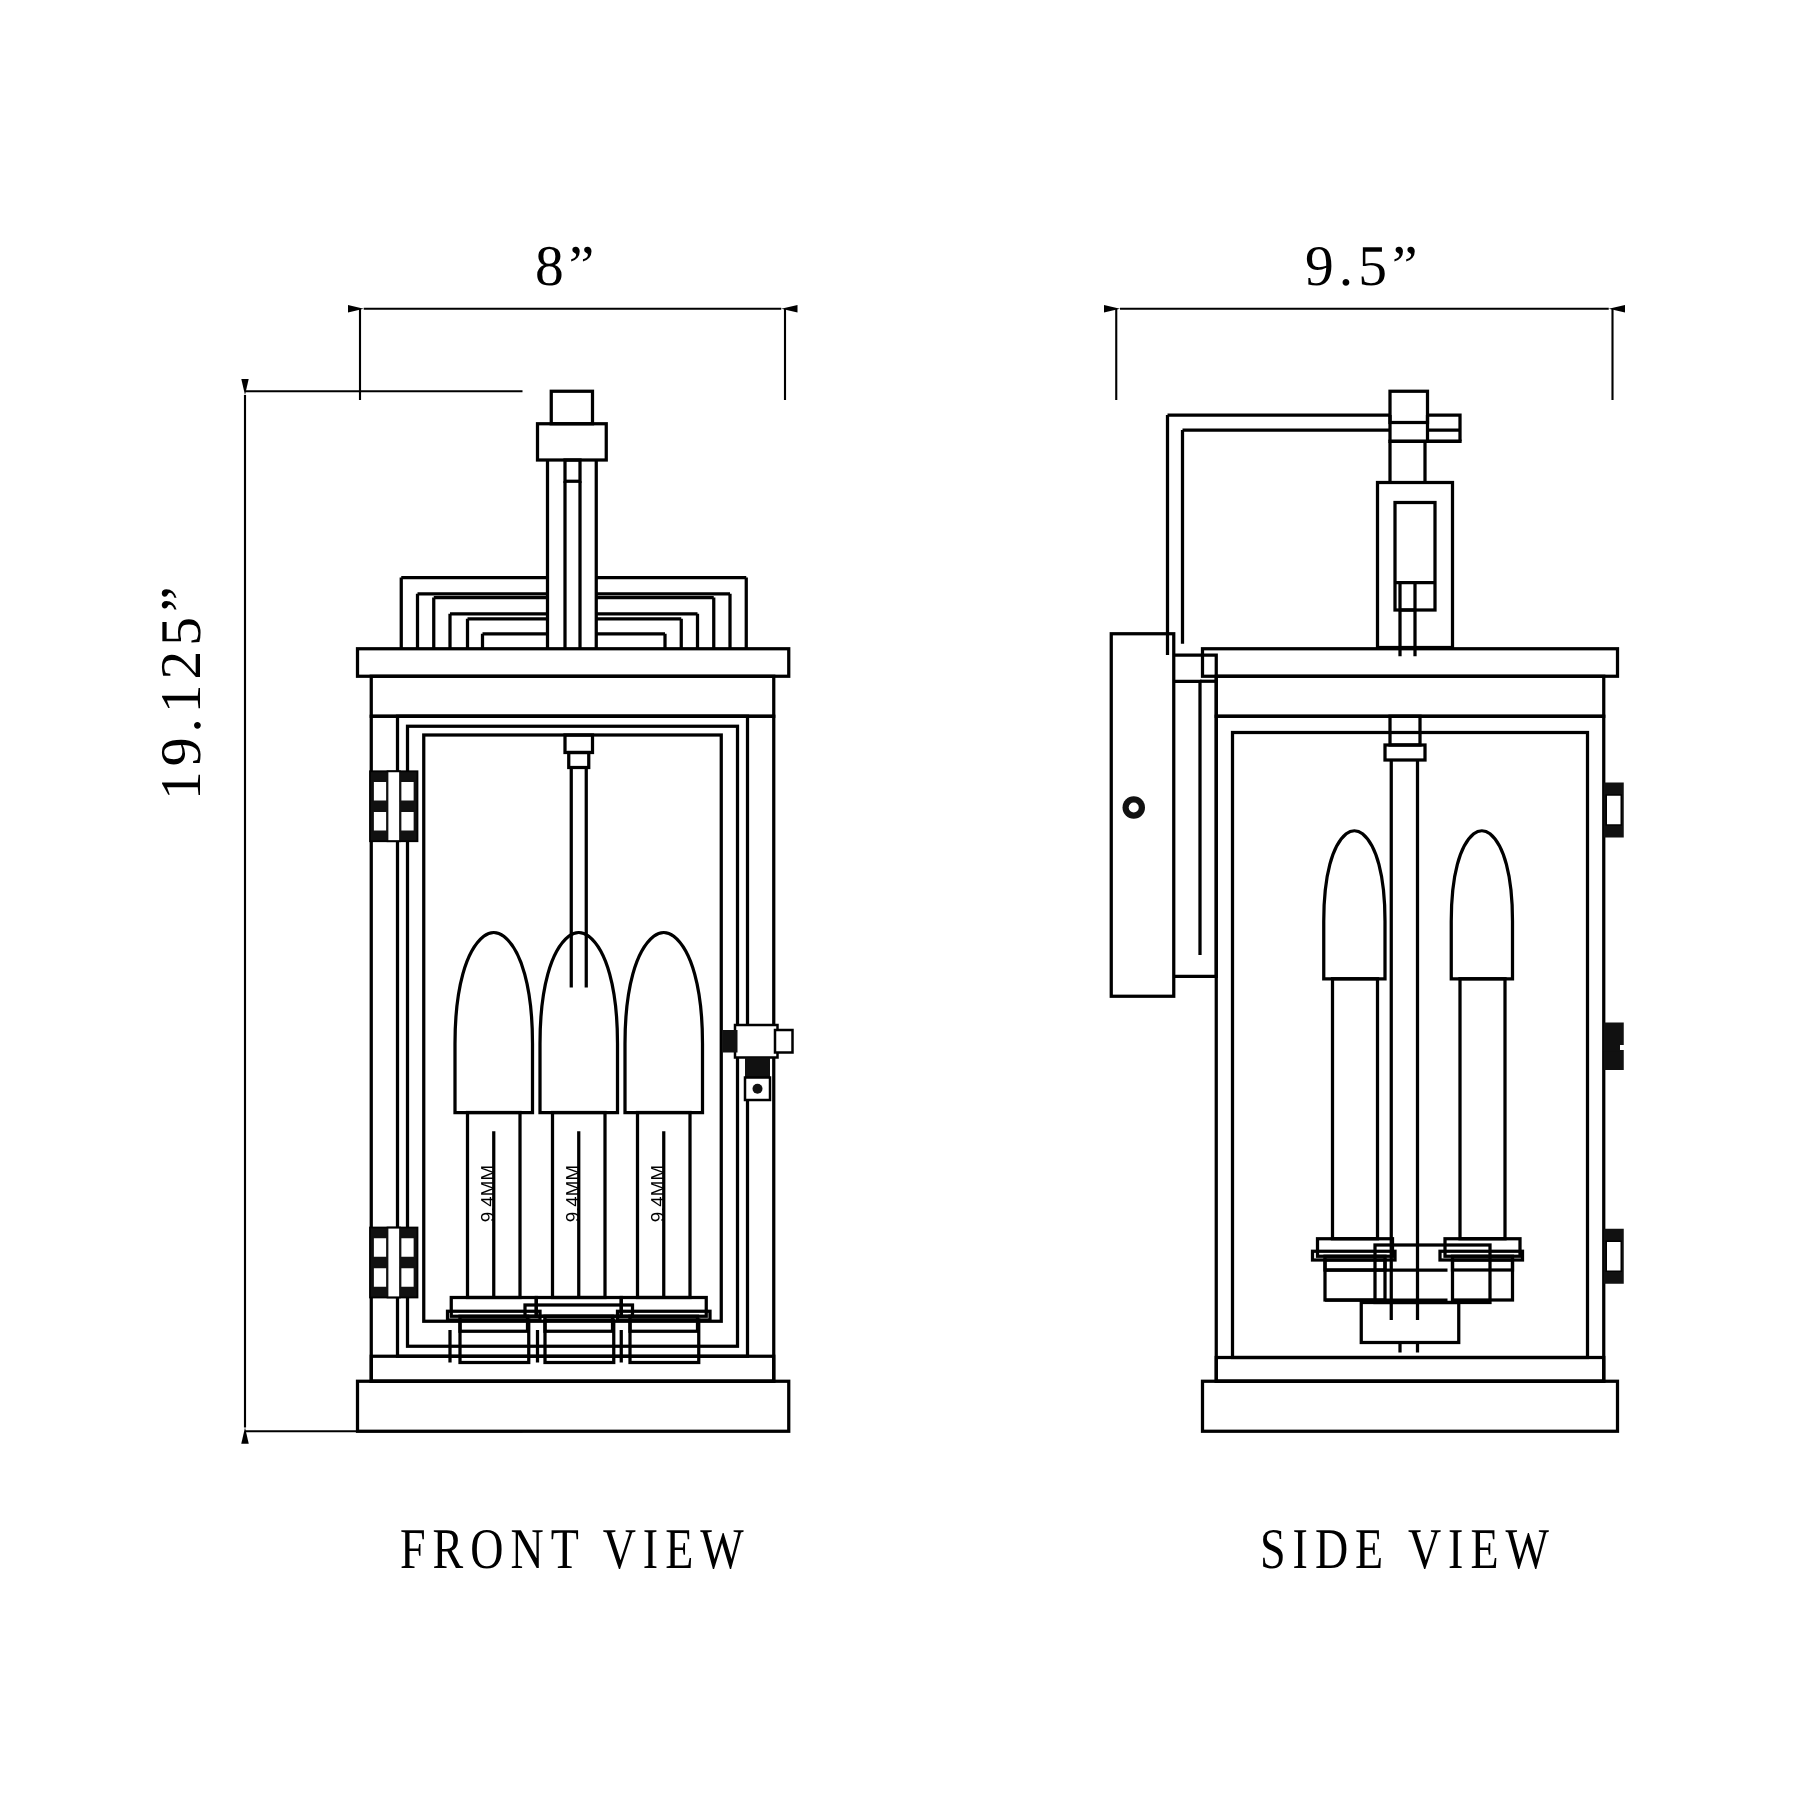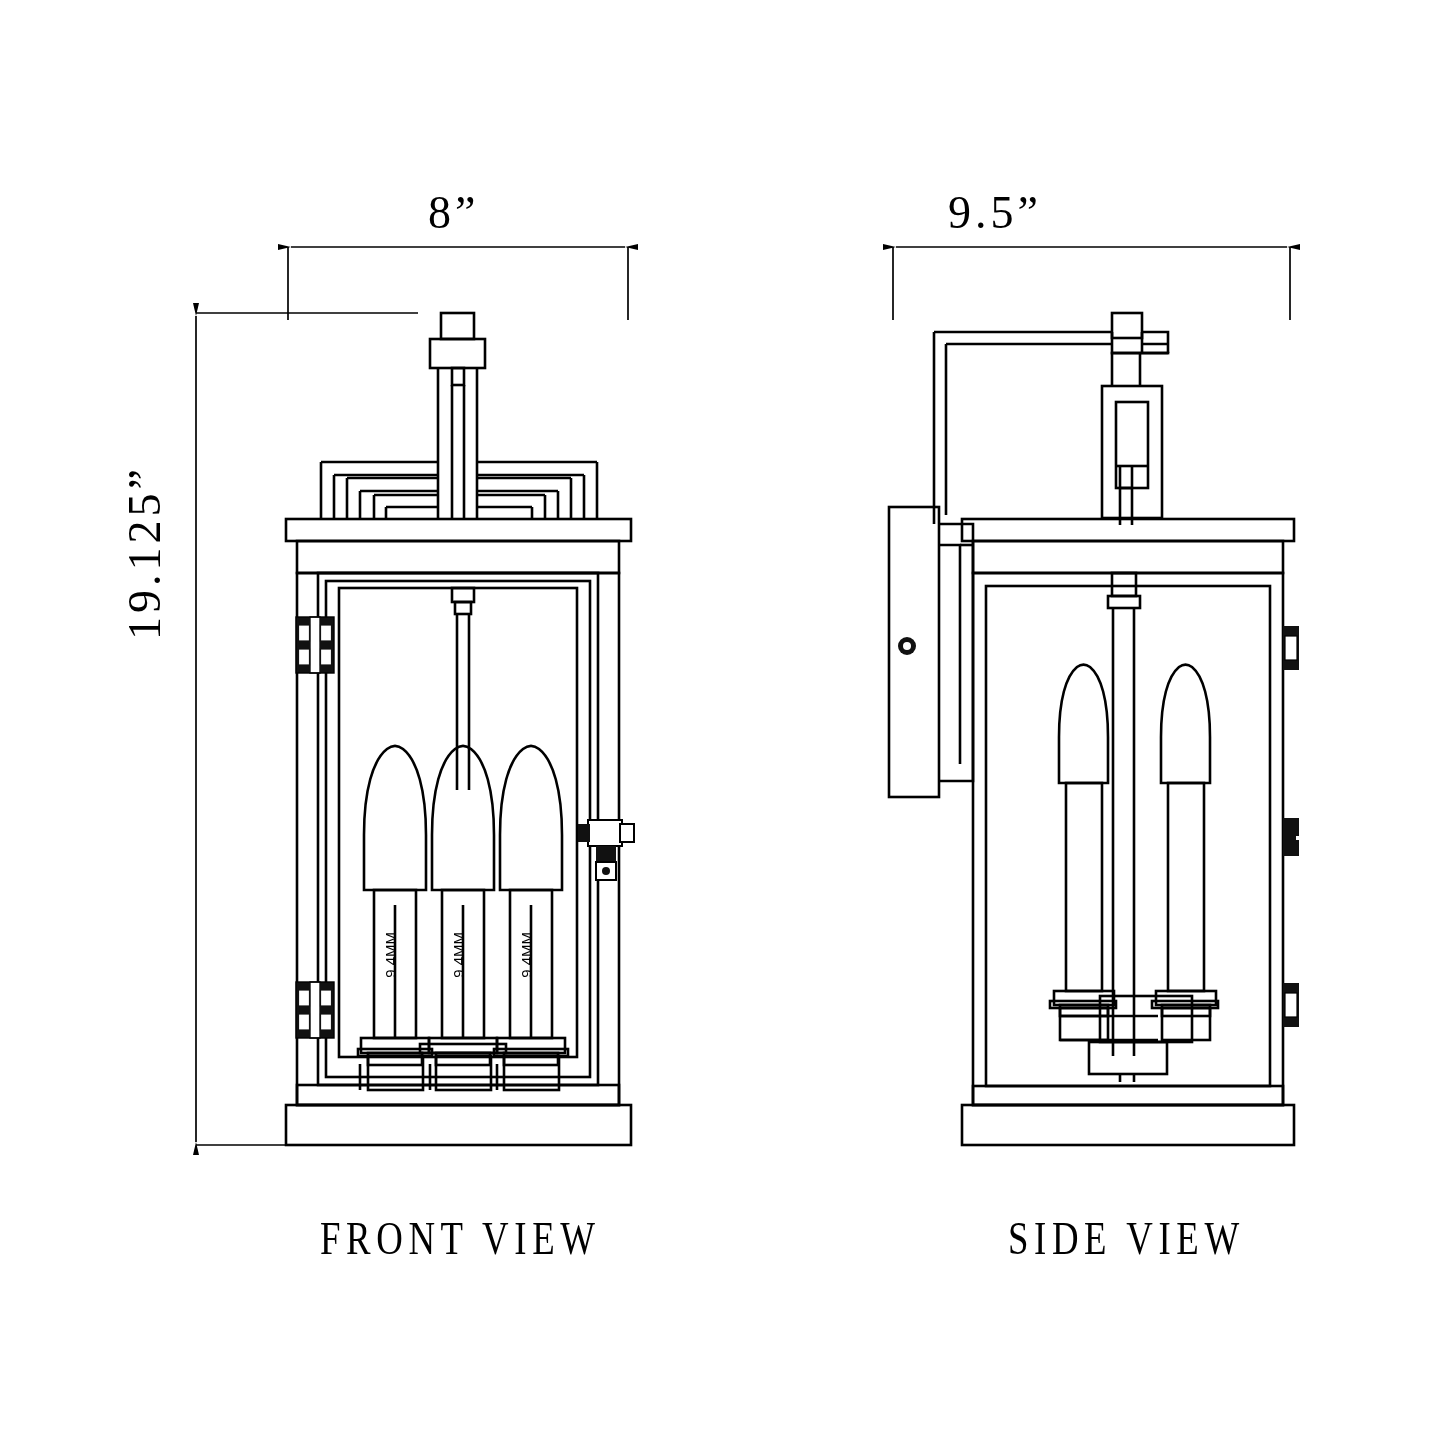--- a/index.html
+++ b/index.html
@@ -241,21 +241,21 @@
         </g>
       </g>
 
     </g>
   </svg>
 
   <div class="lbl dimtxt" style="left:428px; top:186px;">8”</div>
 
   <div class="lbl dimtxt" style="left:118px; top:640px; transform:rotate(-90deg); transform-origin:left top;">19.125”</div>
 
-  <div class="lbl dimtxt" style="left:948px; top:186px;">9.5”</div>
+  <div class="lbl dimtxt" style="left:1044px; top:186px;">9.5”</div>
 
   <div class="lbl viewtxt" style="left:320px; top:1212px;">FRONT VIEW</div>
 
   <div class="lbl viewtxt" style="left:1008px; top:1212px;">SIDE VIEW</div>
 
   <div class="lbl bulbtxt" style="left:382px; top:932px; transform:rotate(180deg); transform-origin:center center; writing-mode:vertical-rl;">9.4MM</div>
 
   <div class="lbl bulbtxt" style="left:450px; top:932px; transform:rotate(180deg); transform-origin:center center; writing-mode:vertical-rl;">9.4MM</div>
 
   <div class="lbl bulbtxt" style="left:518px; top:932px; transform:rotate(180deg); transform-origin:center center; writing-mode:vertical-rl;">9.4MM</div>

